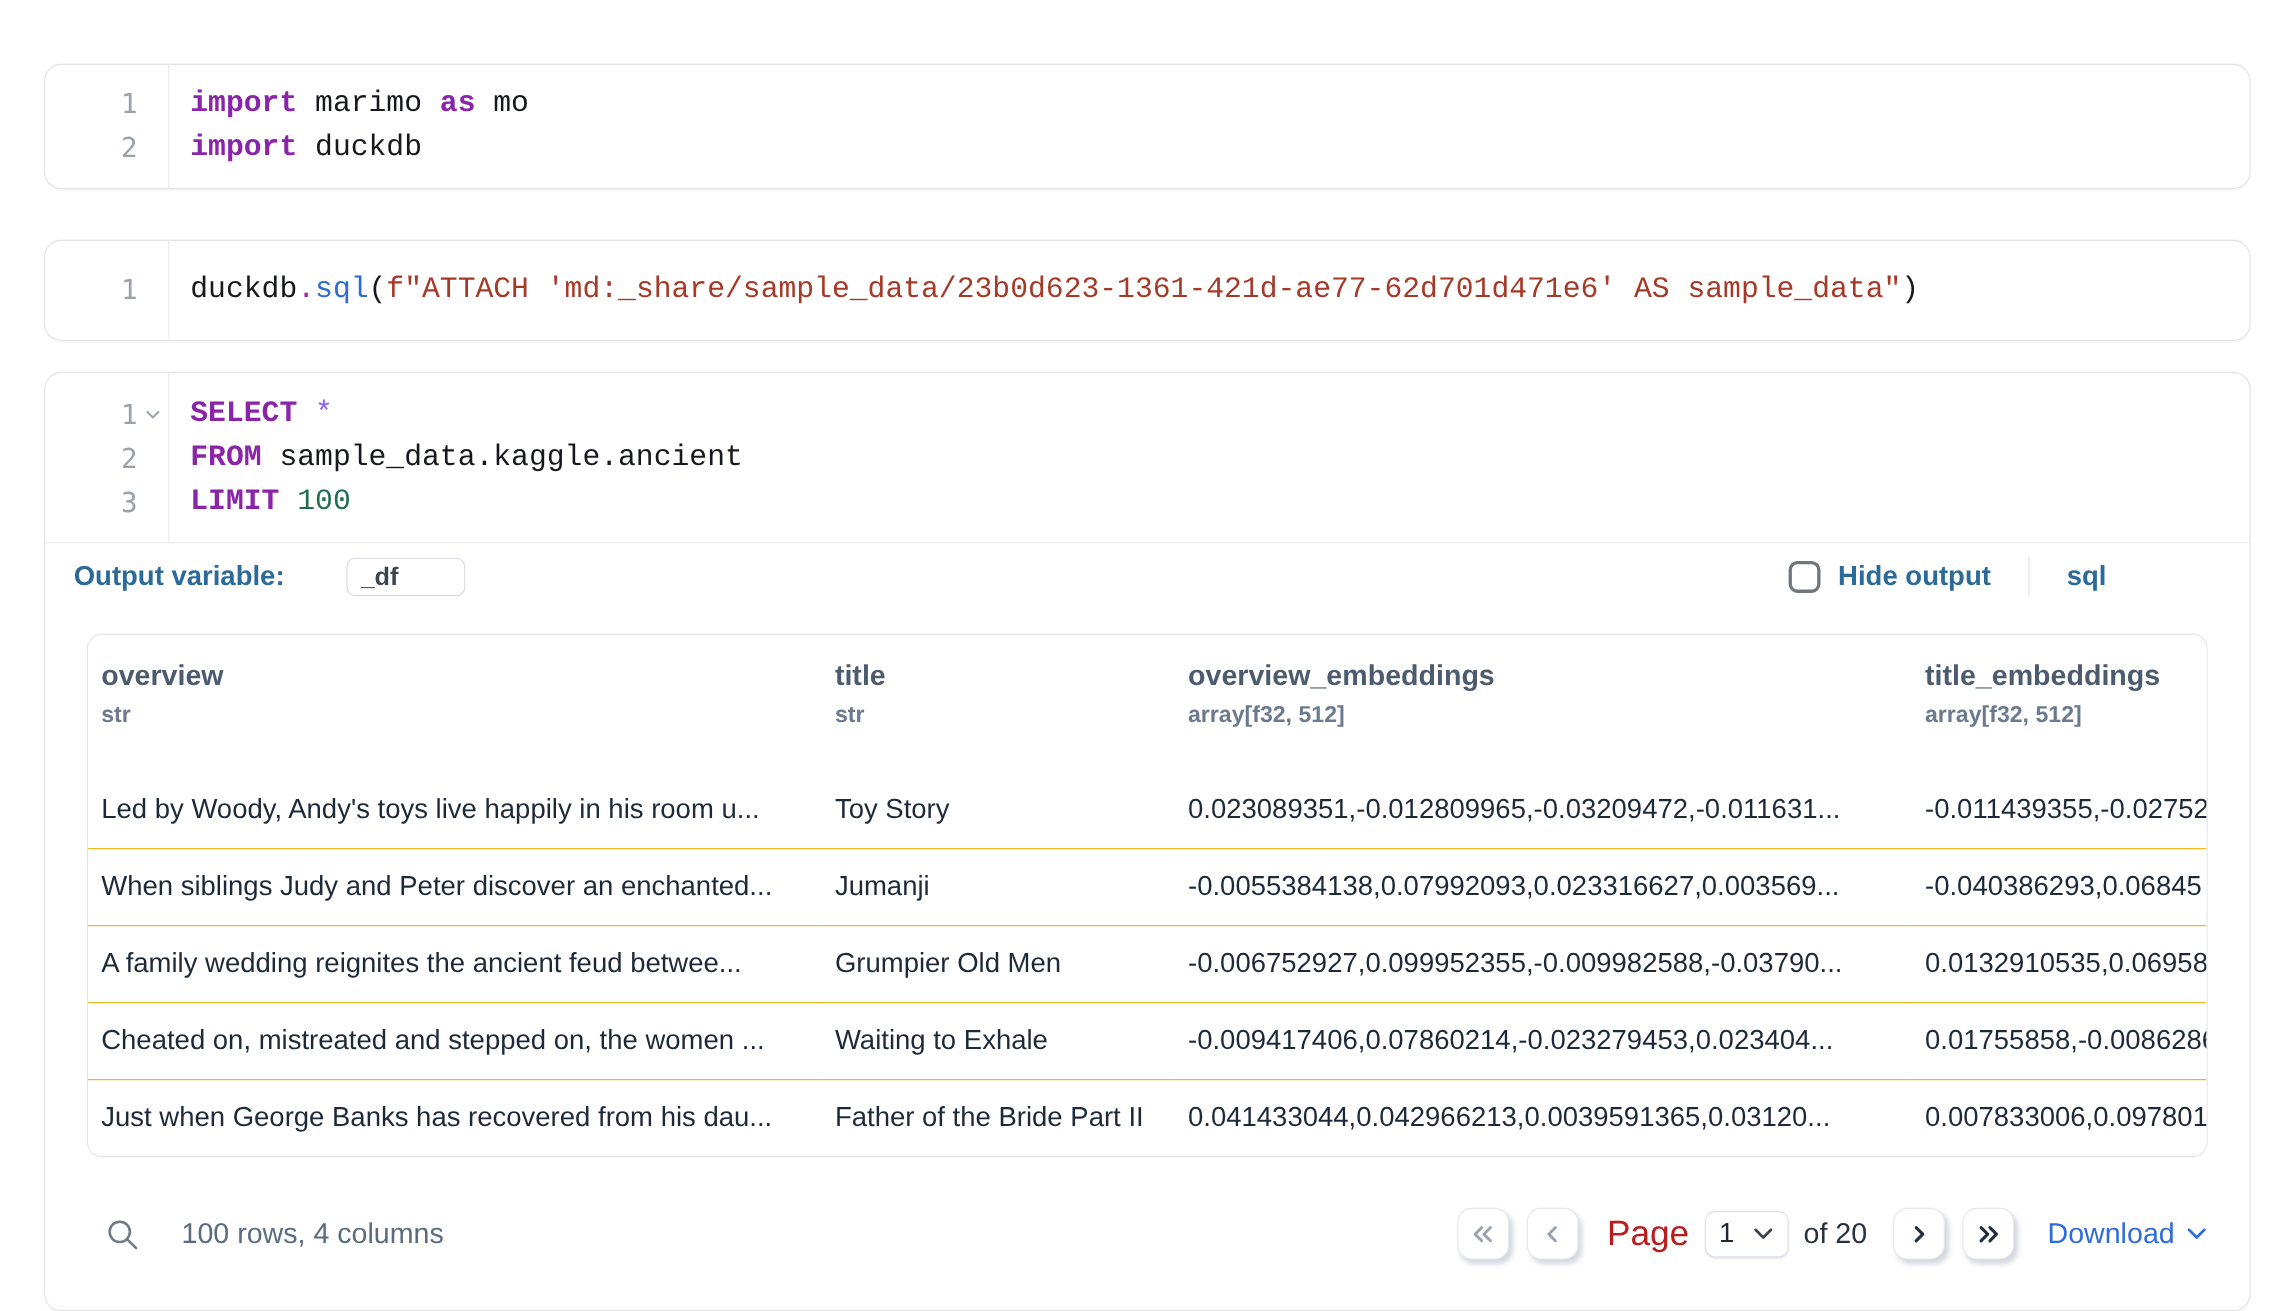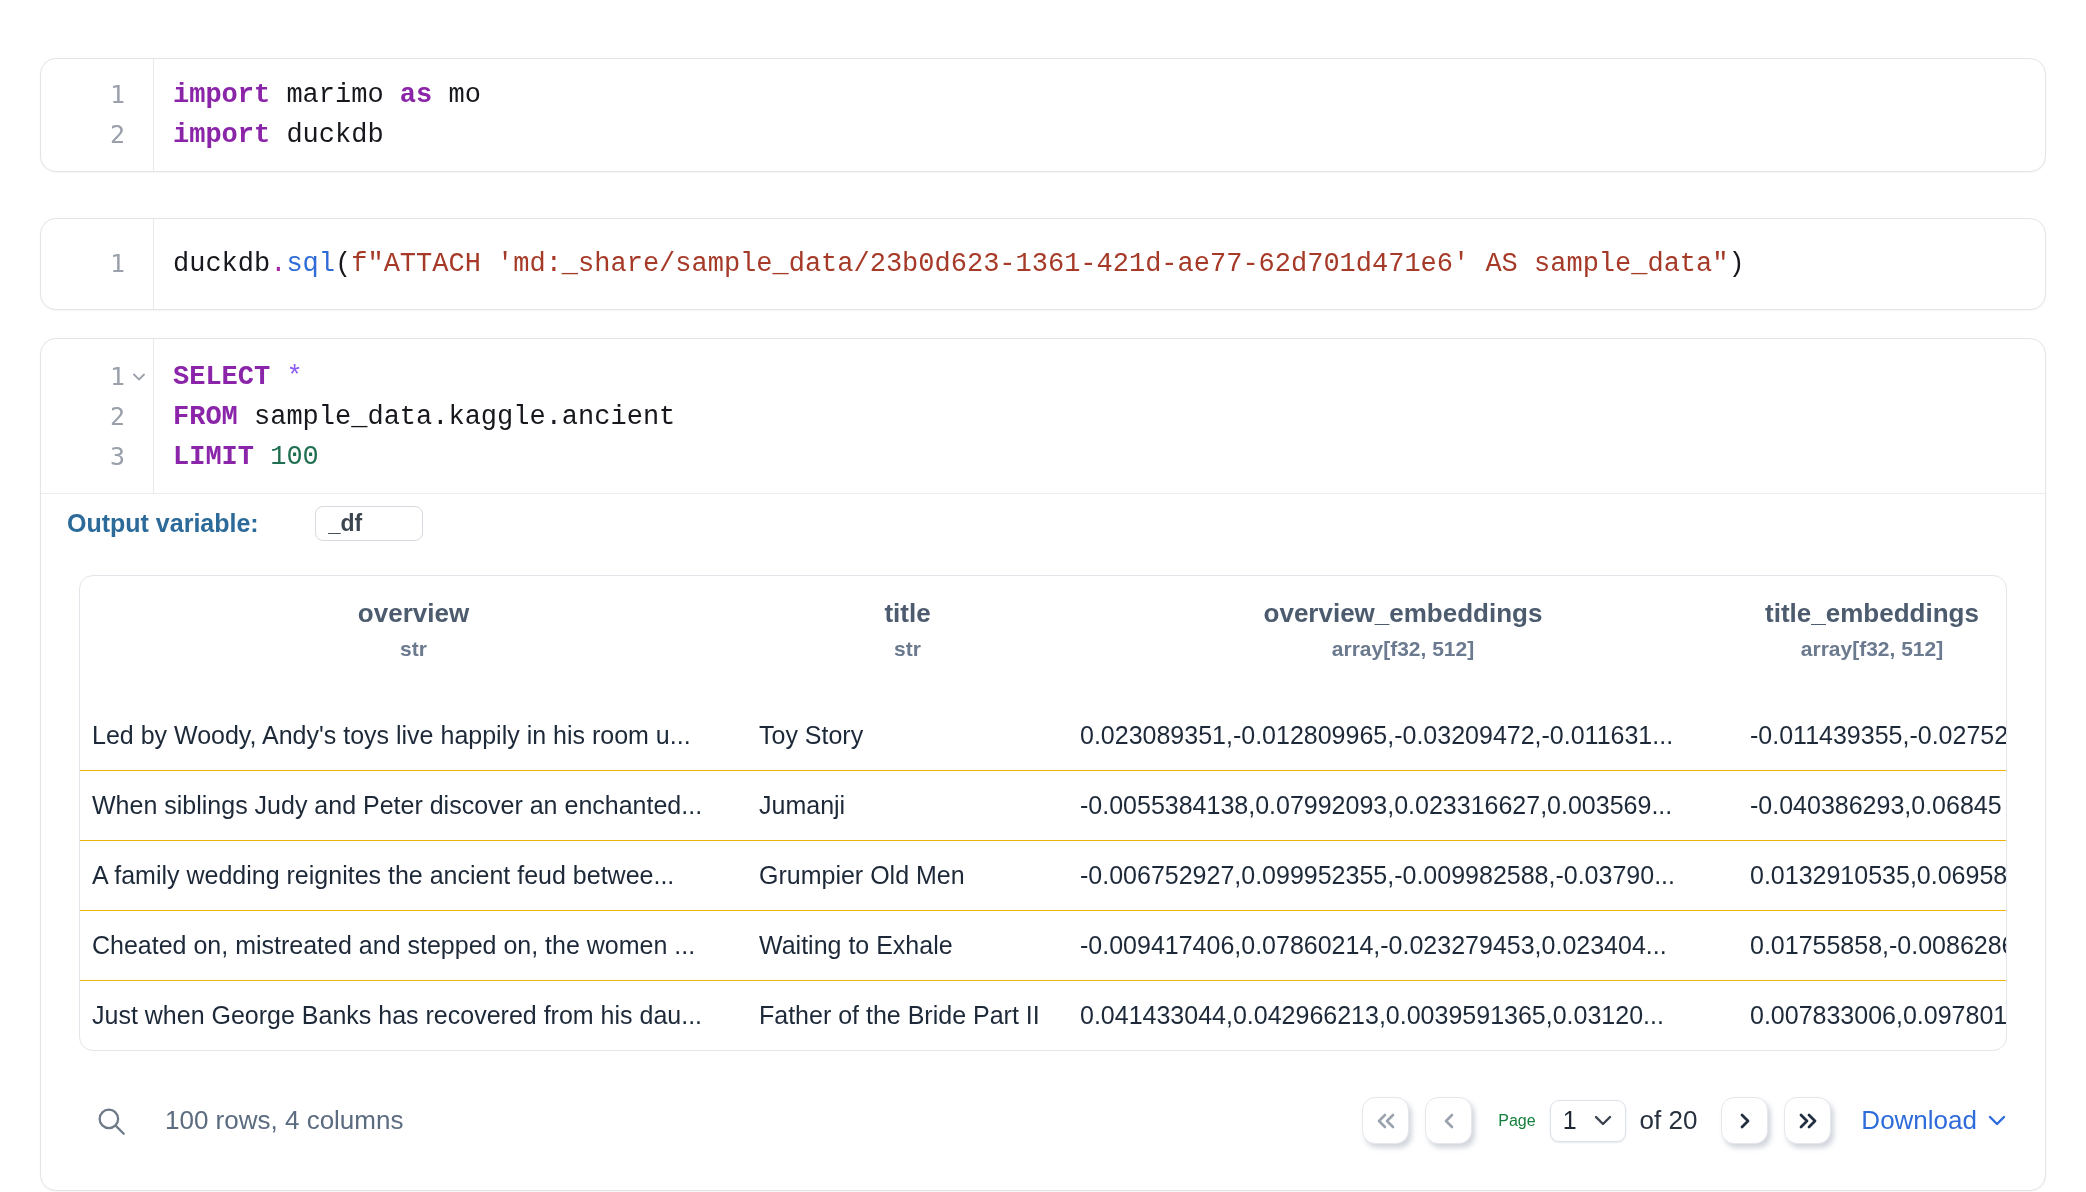--- a/index.html
+++ b/index.html
@@ -58,41 +58,41 @@
   }
   .bar-right { margin-left: auto; display: flex; align-items: center; }
   .checkbox { width: 29px; height: 29px; border: 3px solid #70767e; border-radius: 8px; background: #fff; }
   .hide-label { color: #2b6a99; font-weight: bold; font-size: 25px; margin-left: 16px; }
   .vdiv { width: 1px; height: 36px; background: #dde1e6; margin: 0 34px; }
   .lang { color: #2b6a99; font-weight: bold; font-size: 25px; margin-right: 104px; }
 
   
   .table-card { margin: 22px 38px 0; border: 1px solid #e3e5ea; border-radius: 14px; overflow: hidden; }
   table { width: 100%; border-collapse: collapse; table-layout: fixed; }
-  th { text-align: center; vertical-align: top; padding: 22px 12px 40px; }
+  th { text-align: left; vertical-align: top; padding: 22px 12px 40px; }
   .colname { font-weight: bold; font-size: 26px; color: #4c5b6e; }
   .coltype { font-size: 21px; color: #6b7a8f; margin-top: 8px; }
   td {
     padding: 20px 12px; border-top: 1px solid #eab308;
     font-size: 25px; color: #1d2939; white-space: nowrap; overflow: hidden;
   }
   tbody tr:first-child td { border-top: none; }
 
   
   .table-footer { display: flex; align-items: center; margin: 46px 38px 46px; }
   .search-btn { width: 40px; height: 40px; display: flex; align-items: center; justify-content: center; margin-left: 12px; }
   .status { margin-left: 34px; font-size: 26px; color: #5b6b80; }
   .pager { margin-left: auto; display: flex; align-items: center; }
   .pgbtn {
     width: 47px; height: 47px; border: 1px solid #e4e7ec; border-radius: 13px; background: #fff;
     display: flex; align-items: center; justify-content: center;
     box-shadow: 3px 4px 5px rgba(130,140,160,.35); padding: 0;
   }
   .pgbtn + .pgbtn { margin-left: 16px; }
-  .page-label { font-size: 16px; color: #15803d; margin: 0 14px 0 26px; }
+  .page-label { font-size: 32px; color: #b91c1c; margin: 0 14px 0 26px; }
   .page-select {
     display: flex; align-items: center; height: 42px; padding: 0 12px;
     border: 1px solid #dde2e9; border-radius: 9px; background: #fff;
     font-size: 25px; color: #1e2733; box-shadow: 0 1px 2px rgba(130,140,160,.2);
   }
   .page-select svg { margin-left: 16px; }
   .of { font-size: 26px; color: #28313e; margin: 0 24px 0 14px; }
   .download { display: flex; align-items: center; margin-left: 30px; color: #2e6bdb; font-size: 26px; cursor: pointer; }
   .download svg { margin-left: 10px; }
 </style>
@@ -149,20 +149,26 @@
           <span class="ln">3</span>
           <span class="foldc"></span>
           <span class="codetext"><span class="tk-kw">LIMIT</span><span class="tk-plain"> </span><span class="tk-num">100</span></span>
         </div>
       </div>
     <div class="divider"></div>
 
     <div class="output-bar">
       <span class="ov-label">Output variable:</span>
       <input class="ov-input" value="_df" style="">
+      <div class="bar-right">
+        <span class="checkbox"></span>
+        <span class="hide-label">Hide output</span>
+        <span class="vdiv"></span>
+        <span class="lang">sql</span>
+      </div>
     </div>
 
     <div class="table-card">
       <table>
         <colgroup>
           <col style="width:667px">
             <col style="width:321px">
             <col style="width:670px">
             <col>
         </colgroup>

